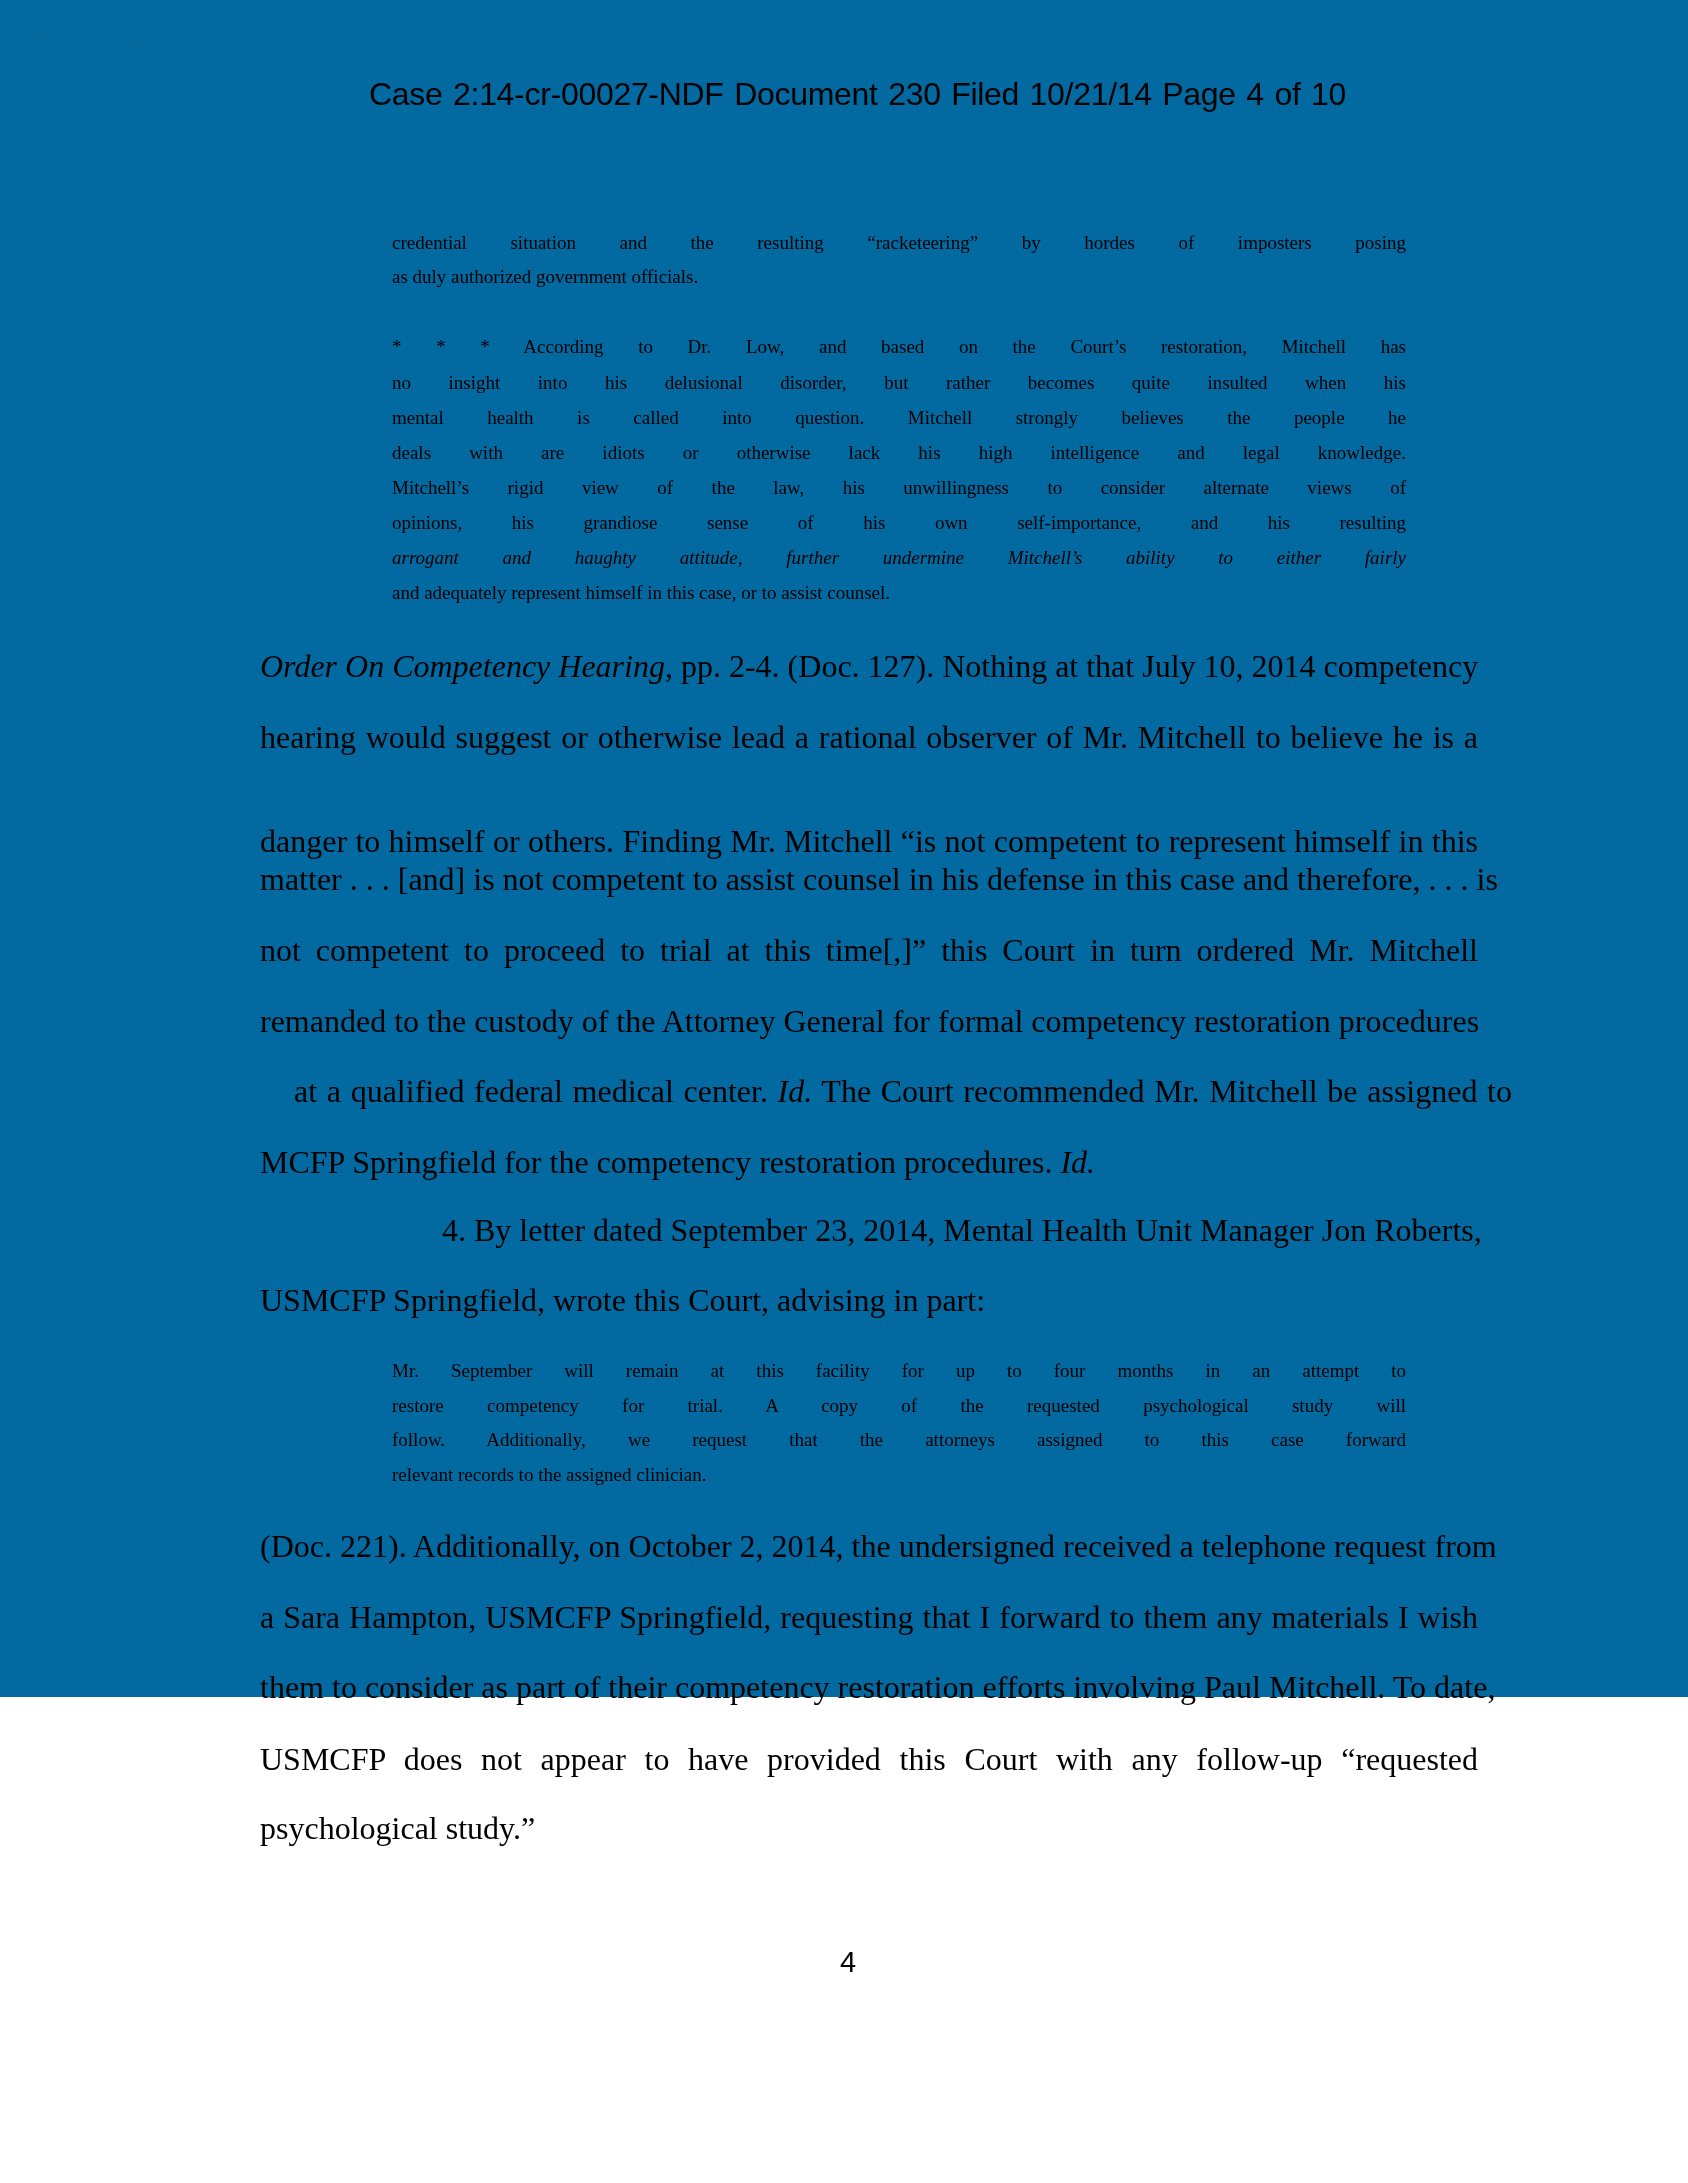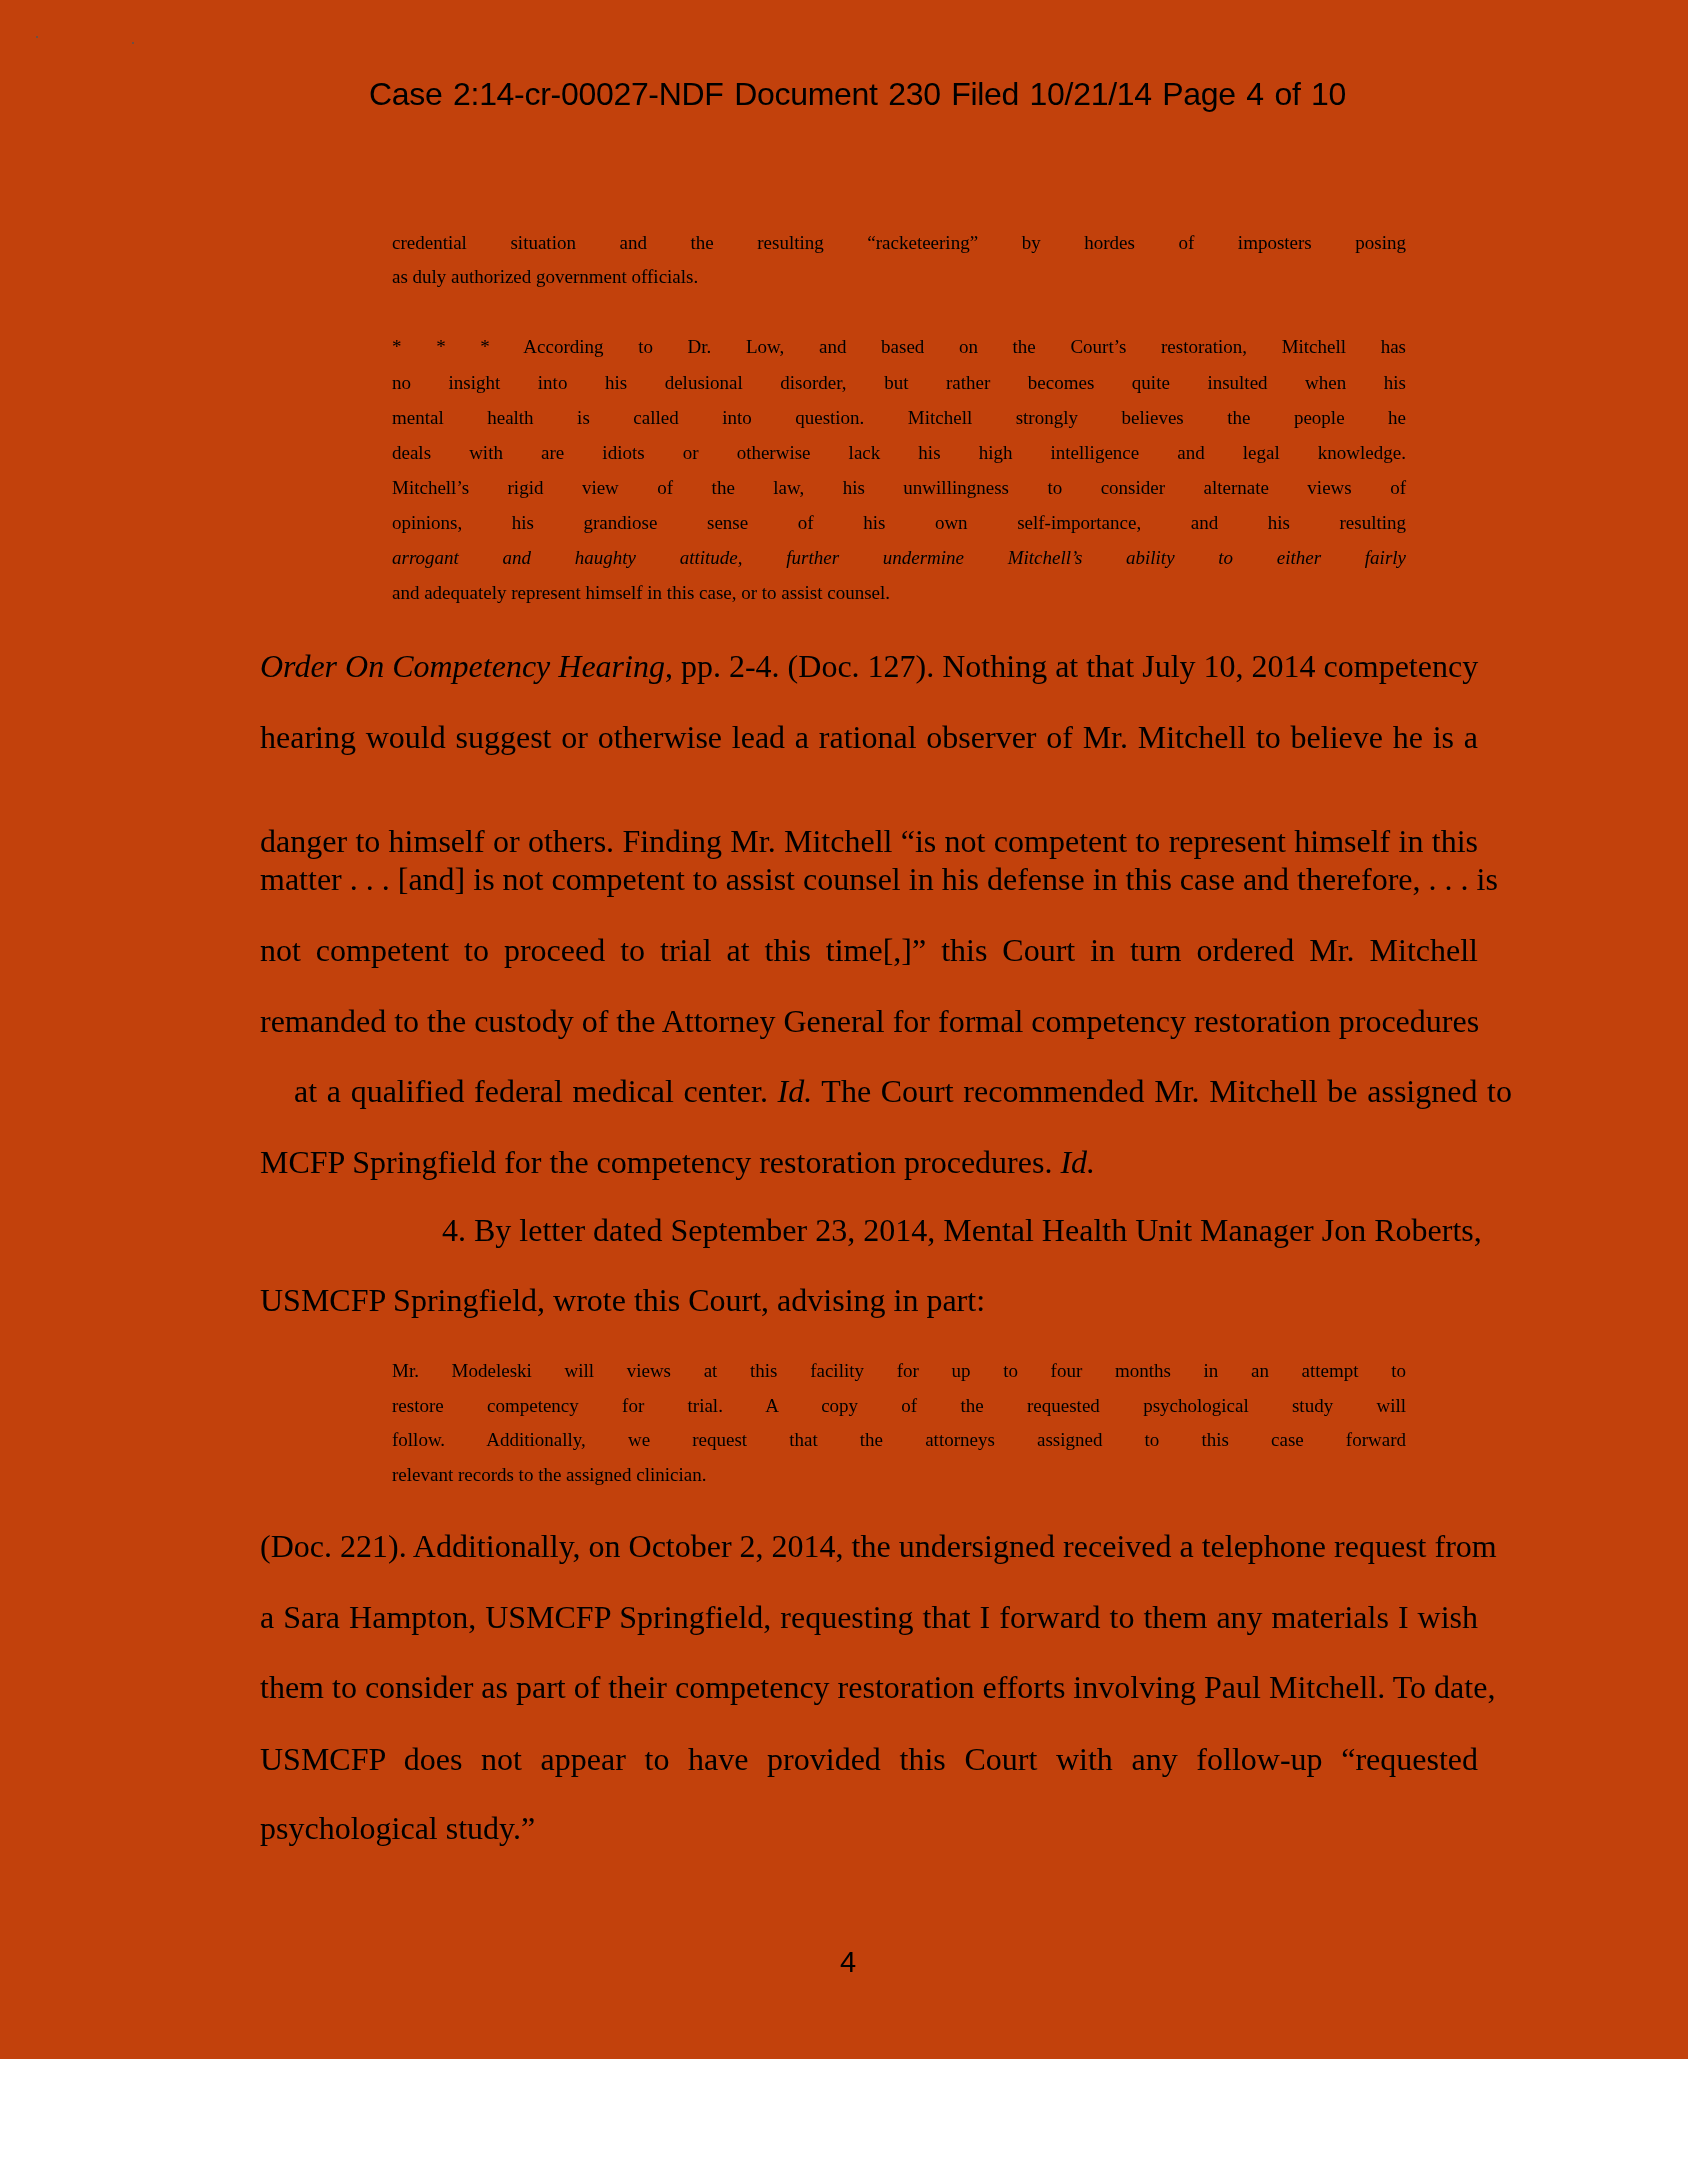--- a/index.html
+++ b/index.html
@@ -1,17 +1,17 @@
 <!DOCTYPE html>
 <html style="font-size:10.6px"><head>
 <meta charset="utf-8">
 <style>
   html, body { margin: 0; padding: 0; background: #ffffff; }
   body { width: 1689px; height: 2183px; position: relative; overflow: hidden; }
-  .page { position: absolute; left: 0; top: 0; width: 1689px; height: 2059px; background: #c2410c; color: #000; }
+  .page { position: absolute; left: 0; top: 0; width: 1689px; height: 1697px; background: #0369a1; color: #000; }
   .header {
     position: absolute; left: 369px; top: 74px; width: 977px; height: 40px;
     font-family: "Liberation Sans", sans-serif; font-size: 32px; line-height: 40px;
     white-space: nowrap; text-align: justify; text-align-last: justify; letter-spacing: -0.3px;
   }
   .header span { display: inline; }
   .line {
     position: absolute; font-family: "Liberation Serif", serif; white-space: nowrap;
     color: #000; text-align: justify; text-align-last: justify;
   }
@@ -66,21 +66,21 @@
     <div class="line b" style="top:1073px;margin-left:34px;"><span>at a qualified federal medical center. </span><em>Id.</em><span> The Court recommended Mr. Mitchell be assigned to</span></div>
     <div class="line b last" style="top:1144px;"><span>MCFP Springfield for the competency restoration procedures. </span><em>Id.</em></div>
   </div>
 
   <div>
     <div class="line b indent" style="top:1212px;"><span>4. By letter dated September 23, 2014, Mental Health Unit Manager Jon Roberts,</span></div>
     <div class="line b last" style="top:1282px;"><span>USMCFP Springfield, wrote this Court, advising in part:</span></div>
   </div>
 
   <div>
-    <div class="line q" style="top:1354px;"><span>Mr. Modeleski will views at this facility for up to four months in an attempt to</span></div>
+    <div class="line q" style="top:1354px;"><span>Mr. September will remain at this facility for up to four months in an attempt to</span></div>
     <div class="line q" style="top:1389px;"><span>restore competency for trial. A copy of the requested psychological study will</span></div>
     <div class="line q" style="top:1423px;"><span>follow. Additionally, we request that the attorneys assigned to this case forward</span></div>
     <div class="line q last" style="top:1458px;"><span>relevant records to the assigned clinician.</span></div>
   </div>
 
   <div>
     <div class="line b" style="top:1528px;"><span>(Doc. 221). Additionally, on October 2, 2014, the undersigned received a telephone request from</span></div>
     <div class="line b" style="top:1599px;"><span>a Sara Hampton, USMCFP Springfield, requesting that I forward to them any materials I wish</span></div>
     <div class="line b" style="top:1669px;"><span>them to consider as part of their competency restoration efforts involving Paul Mitchell. To date,</span></div>
     <div class="line b" style="top:1741px;"><span>USMCFP does not appear to have provided this Court with any follow-up “requested</span></div>

